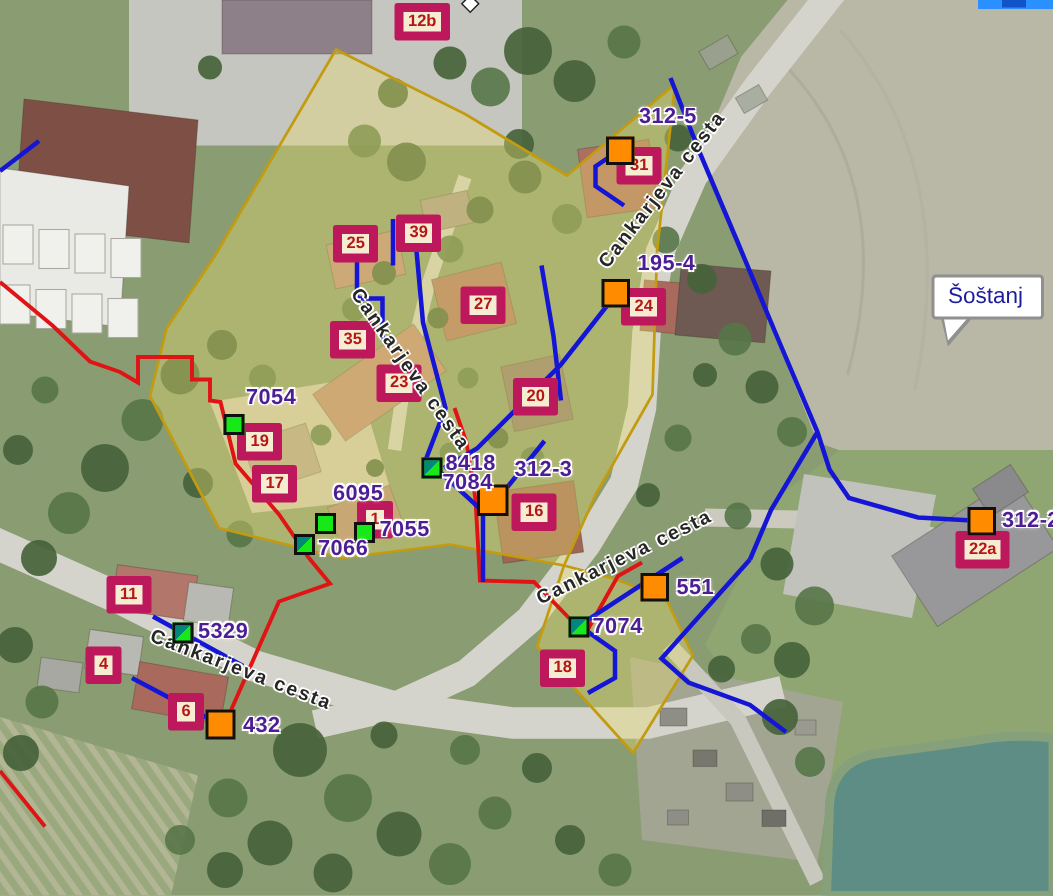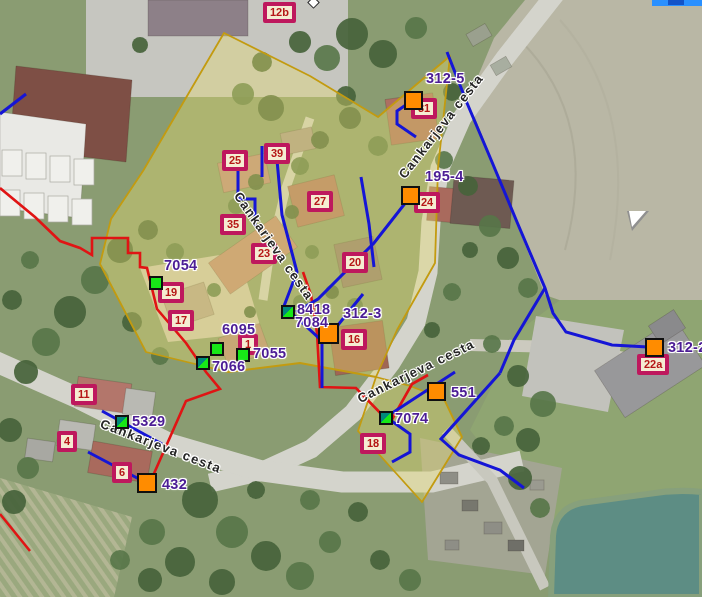--- a/index.html
+++ b/index.html
@@ -5,21 +5,21 @@
   * { box-sizing: border-box; }
   html,body { margin:0; padding:0; font-family:"Liberation Sans",sans-serif; }
   .viewport { position:relative; width:702px; height:597px; overflow:hidden; background:#8a9c72; }
   svg.terrain { position:absolute; left:0; top:0; }
 
   .feature-label { position:absolute; z-index:30; font-weight:bold; font-size:14.5px; color:#4c1d95;
     white-space:nowrap; letter-spacing:.3px;
     text-shadow:-1px -1px 0 #fff,1px -1px 0 #fff,-1px 1px 0 #fff,1px 1px 0 #fff,0 0 3px #fff; }
   .house-no { position:absolute; z-index:20; font-weight:bold; font-size:11px; line-height:13px;
     color:var(--c-house-number-text,#b51616); background:var(--c-house-number-bg,#f5ecd2);
-    border:4px solid #be185d; border-radius:2px; padding:0 3px; white-space:nowrap; }
+    border:6px solid #be185d; border-radius:2px; padding:0 3px; white-space:nowrap; }
   .street-label { position:absolute; z-index:25; font-weight:bold; font-size:13px; color:#262626;
     letter-spacing:1.4px; white-space:nowrap; transform-origin:center;
     text-shadow:-1px -1px 0 #fff,1px -1px 0 #fff,-1px 1px 0 #fff,1px 1px 0 #fff,0 0 2px #fff; }
 
   .hydrant { position:absolute; z-index:28; width:19px; height:19px;
     background:var(--c-hydrant,#ff8c00); border:2px solid #101010; }
   .valve { position:absolute; z-index:28; width:14px; height:14px;
     background:var(--c-valve,#17e817); border:2px solid #101010; }
   .valve.split::before { content:""; position:absolute; inset:0;
     background:linear-gradient(135deg,var(--c-valve-accent,#00897b) 49%,transparent 50%); }
@@ -273,18 +273,19 @@
   <div class="house-no" style="left:57px;top:431px">4</div>
   <div class="house-no" style="left:112px;top:462px">6</div>
   <div class="house-no" style="left:360px;top:433px">18</div>
   <div class="house-no" style="left:637px;top:354px">22a</div>
 
   <div class="street-label" style="left:441px;top:126px;transform:translate(-50%,-50%) rotate(-52deg)">Cankarjeva cesta</div>
   <div class="street-label" style="left:274px;top:246px;transform:translate(-50%,-50%) rotate(55deg)">Cankarjeva cesta</div>
   <div class="street-label" style="left:416px;top:371px;transform:translate(-50%,-50%) rotate(-26deg)">Cankarjeva cesta</div>
   <div class="street-label" style="left:161px;top:446px;transform:translate(-50%,-50%) rotate(21deg)">Cankarjeva cesta</div>
 
+  <div class="callout">Šoštanj</div>
   <div class="callout-tail-border"></div>
   <div class="callout-tail"></div>
 
   <div class="corner-widget"></div>
 
 </div>
 
 </body></html>

